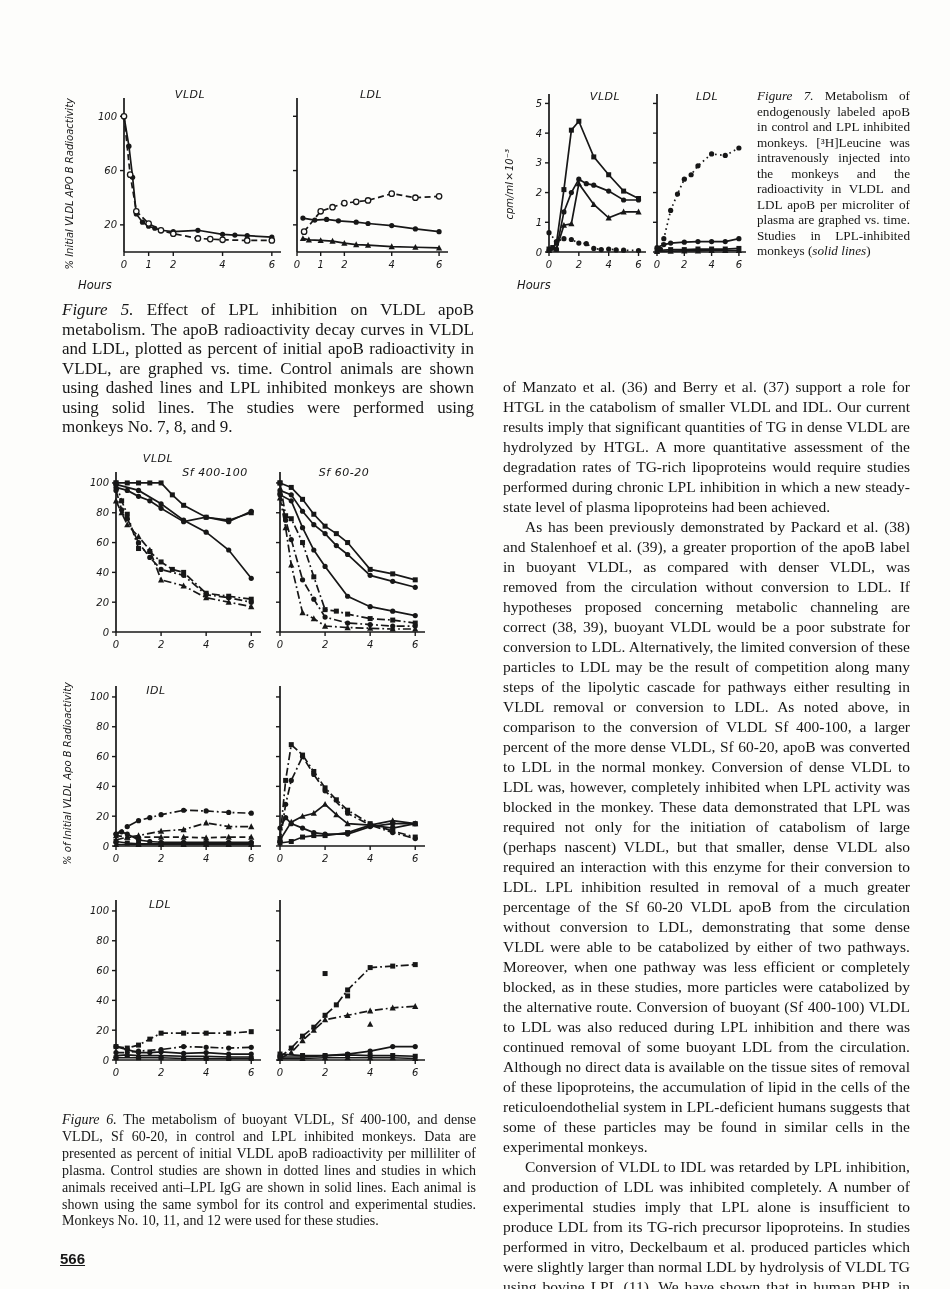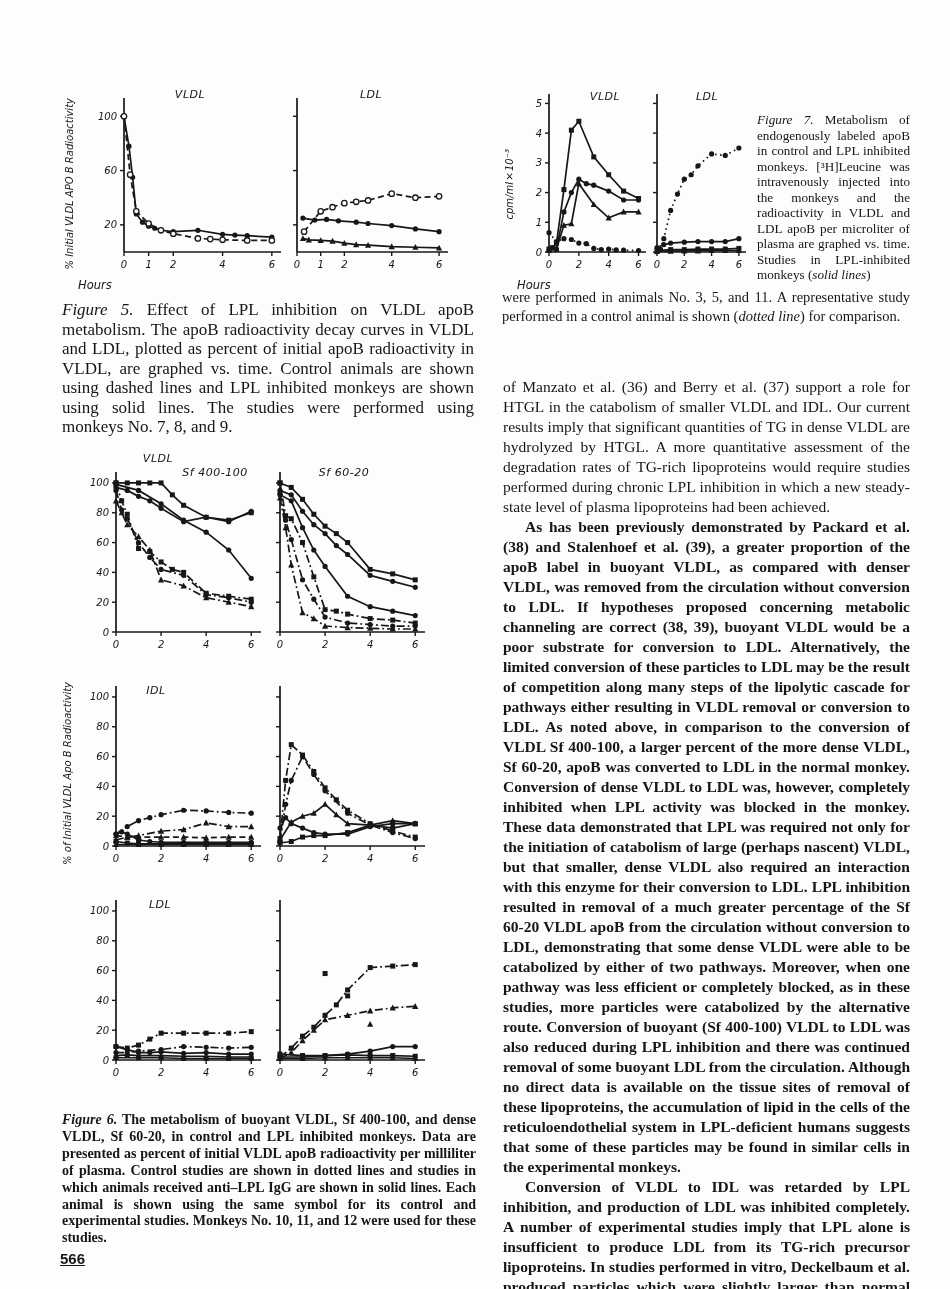--- a/index.html
+++ b/index.html
@@ -8,26 +8,26 @@
   .block{position:absolute;}
   .chartrow{display:flex;align-items:flex-start;}
   .vwrap{display:flex;align-items:center;justify-content:center;}
   .vtext{writing-mode:vertical-rl;transform:rotate(180deg);
          font:italic 10px "DejaVu Sans",sans-serif;color:#161616;white-space:nowrap;}
   .xlab{font:italic 11.5px "DejaVu Sans",sans-serif;color:#161616;margin-top:-8px;}
   svg{display:block;}
   .tick{font:italic 10px "DejaVu Sans",sans-serif;fill:#161616;}
   .ptitle{font:italic 11px "DejaVu Sans",sans-serif;fill:#161616;letter-spacing:0.5px;}
   .cap{font-size:17px;line-height:19.5px;text-align:justify;}
-  .cap6{font-size:14px;line-height:16.9px;text-align:justify;font-weight:bold;}
-  .capside{font-size:13.2px;line-height:15.5px;text-align:justify;margin-top:24px;}
+  .cap6{font-size:14px;line-height:16.9px;text-align:justify;}
+  .capside{font-size:13.2px;line-height:15.5px;text-align:justify;}
   .capbot{font-size:14.5px;line-height:19px;text-align:justify;}
   .it{font-style:italic;}
   .bodytext p{margin:0;font-size:15.5px;line-height:20px;text-align:justify;}
-  .bodytext p.ind{text-indent:22px;font-weight:bold;}
+  .bodytext p.ind{text-indent:22px;}
   .footer{display:flex;align-items:baseline;gap:44px;}
   .pageno{font:bold 15px "Liberation Sans",sans-serif;}
   .authors{font-style:italic;font-size:15.5px;}
 </style>
 </head>
 <body>
 
 <div class="page">
 
   <div class="block" style="left:60px;top:84px;width:420px;">
@@ -276,21 +276,20 @@
               <path d="M 78.25396825396825 163.2142857142857 L 81.35396825396825 169.1142857142857 L 75.15396825396826 169.1142857142857 Z" fill="#171717"></path>
               <path d="M 91.90476190476191 163.2142857142857 L 95.0047619047619 169.1142857142857 L 88.80476190476192 169.1142857142857 Z" fill="#171717"></path>
             </svg>
           </div>
       </div>
       <div class="xlab" style="margin-left:15px;width:232px;">Hours</div>
     </div>
     <div class="capside" style="flex:1;padding-top:4px;"><span class="it">Figure 7.</span><span> Metabolism of endogenously labeled apoB in control and LPL inhibited monkeys. [³H]Leucine was intravenously injected into the monkeys and the radioactivity in VLDL and LDL apoB per microliter of plasma are graphed vs. time. Studies in LPL-inhibited monkeys (</span><span class="it">solid lines</span><span>)</span></div>
   </div>
 
-  <div class="block capbot" style="left:502px;top:288px;width:408px;"><span>were performed in animals No. 3, 5, and 11. A representative study performed in a control animal is shown (</span><span class="it">dotted line</span><span>) for comparison.</span></div>
 
   <div class="block bodytext" style="left:503px;top:345px;width:407px;margin-top:32px;">
       <p>of Manzato et al. (36) and Berry et al. (37) support a role for HTGL in the catabolism of smaller VLDL and IDL. Our current results imply that significant quantities of TG in dense VLDL are hydrolyzed by HTGL. A more quantitative assessment of the degradation rates of TG-rich lipoproteins would require studies performed during chronic LPL inhibition in which a new steady-state level of plasma lipoproteins had been achieved.</p>
       <p class="ind">As has been previously demonstrated by Packard et al. (38) and Stalenhoef et al. (39), a greater proportion of the apoB label in buoyant VLDL, as compared with denser VLDL, was removed from the circulation without conversion to LDL. If hypotheses proposed concerning metabolic channeling are correct (38, 39), buoyant VLDL would be a poor substrate for conversion to LDL. Alternatively, the limited conversion of these particles to LDL may be the result of competition along many steps of the lipolytic cascade for pathways either resulting in VLDL removal or conversion to LDL. As noted above, in comparison to the conversion of VLDL Sf 400-100, a larger percent of the more dense VLDL, Sf 60-20, apoB was converted to LDL in the normal monkey. Conversion of dense VLDL to LDL was, however, completely inhibited when LPL activity was blocked in the monkey. These data demonstrated that LPL was required not only for the initiation of catabolism of large (perhaps nascent) VLDL, but that smaller, dense VLDL also required an interaction with this enzyme for their conversion to LDL. LPL inhibition resulted in removal of a much greater percentage of the Sf 60-20 VLDL apoB from the circulation without conversion to LDL, demonstrating that some dense VLDL were able to be catabolized by either of two pathways. Moreover, when one pathway was less efficient or completely blocked, as in these studies, more particles were catabolized by the alternative route. Conversion of buoyant (Sf 400-100) VLDL to LDL was also reduced during LPL inhibition and there was continued removal of some buoyant LDL from the circulation. Although no direct data is available on the tissue sites of removal of these lipoproteins, the accumulation of lipid in the cells of the reticuloendothelial system in LPL-deficient humans suggests that some of these particles may be found in similar cells in the experimental monkeys.</p>
       <p class="ind">Conversion of VLDL to IDL was retarded by LPL inhibition, and production of LDL was inhibited completely. A number of experimental studies imply that LPL alone is insufficient to produce LDL from its TG-rich precursor lipoproteins. In studies performed in vitro, Deckelbaum et al. produced particles which were slightly larger than normal LDL by hydrolysis of VLDL TG using bovine LPL (11). We have shown that in human PHP, in which intravascular hydrolysis</p>
     </div>
 
   <div class="block" style="left:60px;top:452px;width:420px;">
     <div class="vwrap" style="position:absolute;left:0px;top:214px;width:15px;height:214px;">
       <span class="vtext">% of Initial VLDL Apo B Radioactivity</span>

